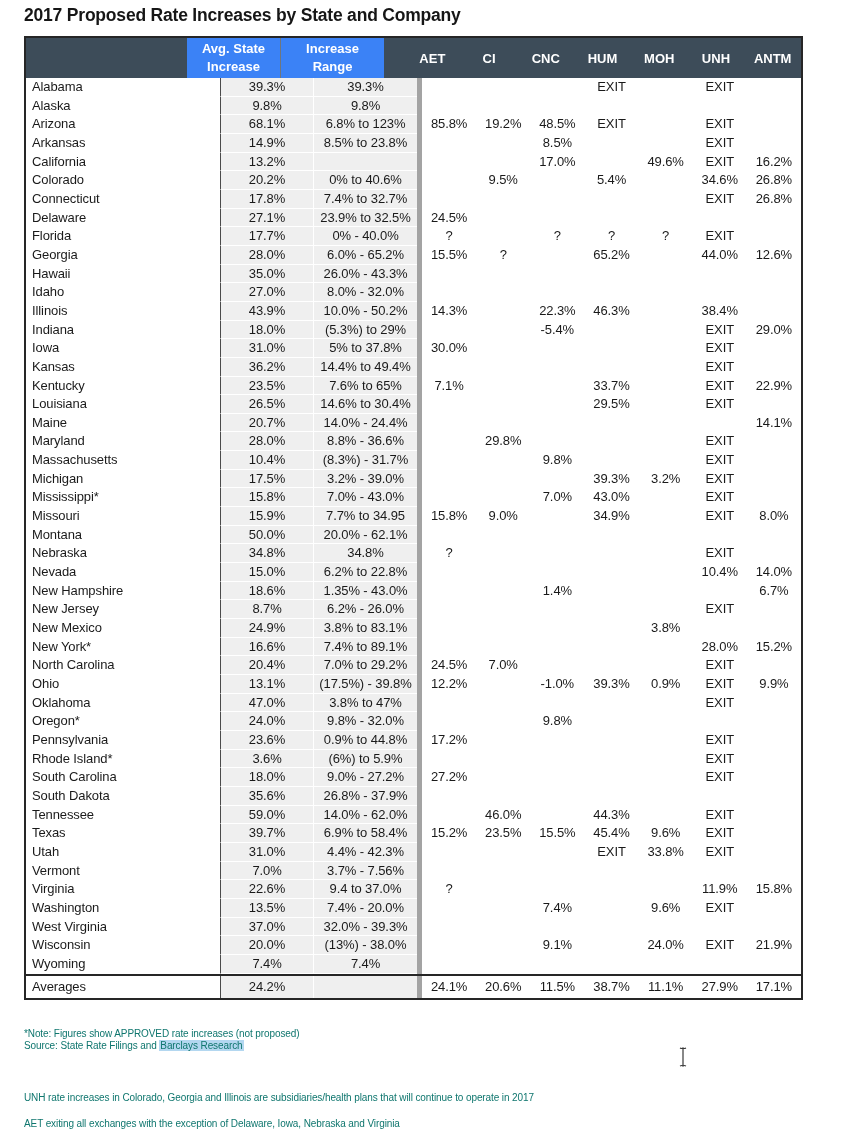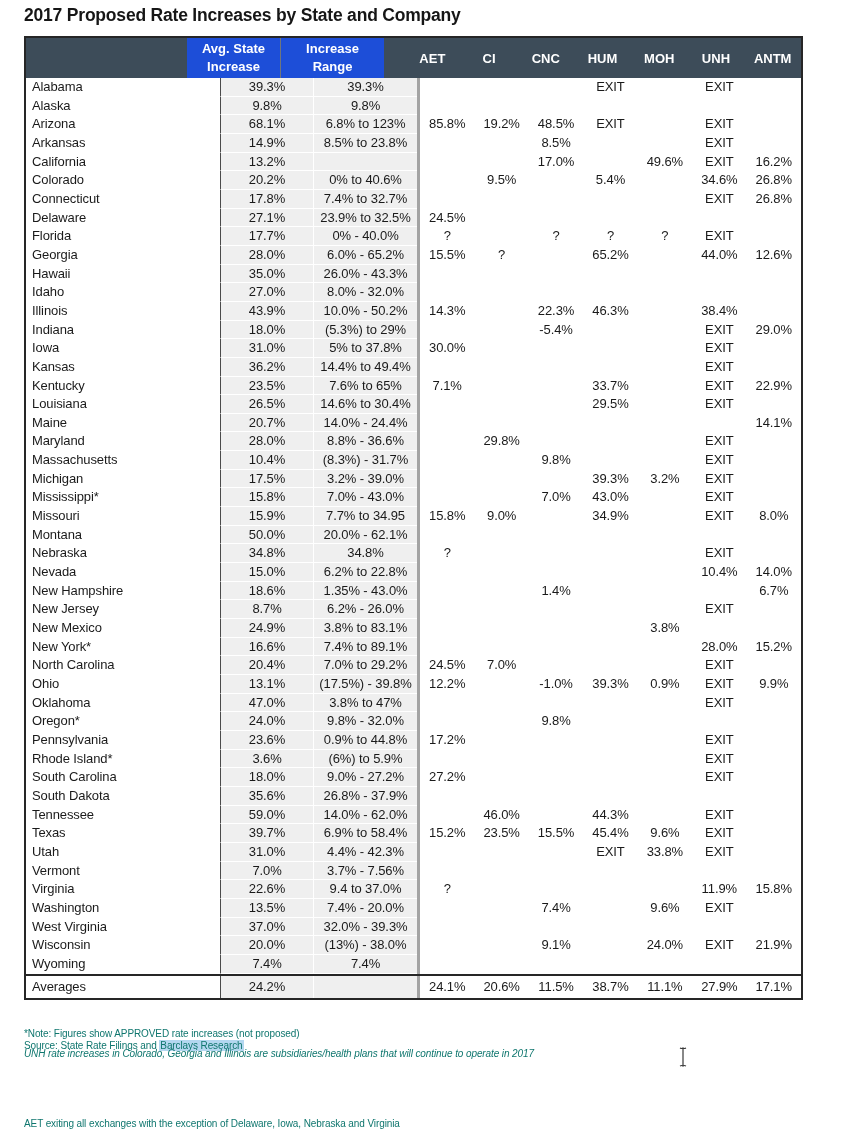--- a/index.html
+++ b/index.html
@@ -11,32 +11,32 @@
   .title{
     position:absolute;left:24px;top:5px;font-size:17.5px;font-weight:700;
     color:#161616;letter-spacing:-0.2px;text-align:right;
   }
   .rate-table{
     position:absolute;left:24px;top:36px;width:779px;box-sizing:border-box;
     border:2px solid #262626;background:#ffffff;
   }
   .thead{display:flex;height:40px;background:#3d4c59;color:#ffffff;font-weight:700;font-size:13px;}
   .th-state{width:161px;box-sizing:border-box;padding:3px 0 12px 6px;margin-top:43px;}
-  .th-gray{width:93px;background:#1d4ed8;text-align:center;line-height:18px;padding-top:2px;box-sizing:border-box;}
+  .th-gray{width:93px;background:#3b82f6;text-align:center;line-height:18px;padding-top:2px;box-sizing:border-box;}
   .th-gray.range{width:104px;border-left:1px solid #70767c;}
   .th-companies{flex:1;display:flex;margin-left:20px;}
   .th-company{flex:1;display:flex;align-items:center;justify-content:center;}
   .tbody{}
   .row{display:flex;height:18.66px;font-size:13px;line-height:18.66px;letter-spacing:-0.1px;}
   .c-state{width:194px;box-sizing:border-box;padding-left:6px;white-space:nowrap;overflow:hidden;}
   .c-avg{width:93px;box-sizing:border-box;background:#efefef;text-align:center;
          border-left:1px solid #4a4a4a;border-bottom:1px solid #ffffff;}
   .c-range{width:104px;box-sizing:border-box;background:#efefef;text-align:center;
          border-left:1px solid #ffffff;border-bottom:1px solid #ffffff;white-space:nowrap;}
-  .c-companies{flex:1;display:flex;border-left:3px solid #a3a3a3;}
+  .c-companies{flex:1;display:flex;border-left:5px solid #a3a3a3;}
   .c-val{flex:1;text-align:center;white-space:nowrap;}
   .avg-row{display:flex;height:22px;font-size:13px;line-height:21px;border-top:2px solid #262626;letter-spacing:-0.1px;}
   .avg-row .c-avg,.avg-row .c-range{border-bottom:none;}
   .foot{position:absolute;left:24px;font-size:10px;color:#0f766e;letter-spacing:-0.1px;white-space:nowrap;}
   .hl{background:#b3d7f0;padding:0 1px;}
   .cursor{position:absolute;left:677px;top:1046px;width:12px;height:22px;}
 </style>
 </head>
 <body>
 
@@ -748,18 +748,18 @@
         <div class="c-val">38.7%</div>
         <div class="c-val">11.1%</div>
         <div class="c-val">27.9%</div>
         <div class="c-val">17.1%</div>
       </div>
   </div>
 </div>
 
 <div class="foot" style="top:1040px;"><span>Source: State Rate Filings and </span><span class="hl">Barclays Research</span></div>
 <div class="foot" style="top:1028px;">*Note: Figures show APPROVED rate increases (not proposed)</div>
-<div class="foot" style="top:1048px;font-style:italic;">UNH rate increases in Colorado, Georgia and Illinois are subsidiaries/health plans that will continue to operate in 2017</div>
+<div class="foot" style="top:1092px;">UNH rate increases in Colorado, Georgia and Illinois are subsidiaries/health plans that will continue to operate in 2017</div>
 <div class="foot" style="top:1118px;">AET exiting all exchanges with the exception of Delaware, Iowa, Nebraska and Virginia</div>
 
 <svg class="cursor" viewBox="0 0 12 22">
   <path d="M3 2 Q5 3 6 2 Q7 3 9 2 M6 2.5 V19.5 M3 20 Q5 19 6 20 Q7 19 9 20" stroke="#3a3a3a" stroke-width="1.2" fill="none"></path>
 </svg>
 
 </body></html>

